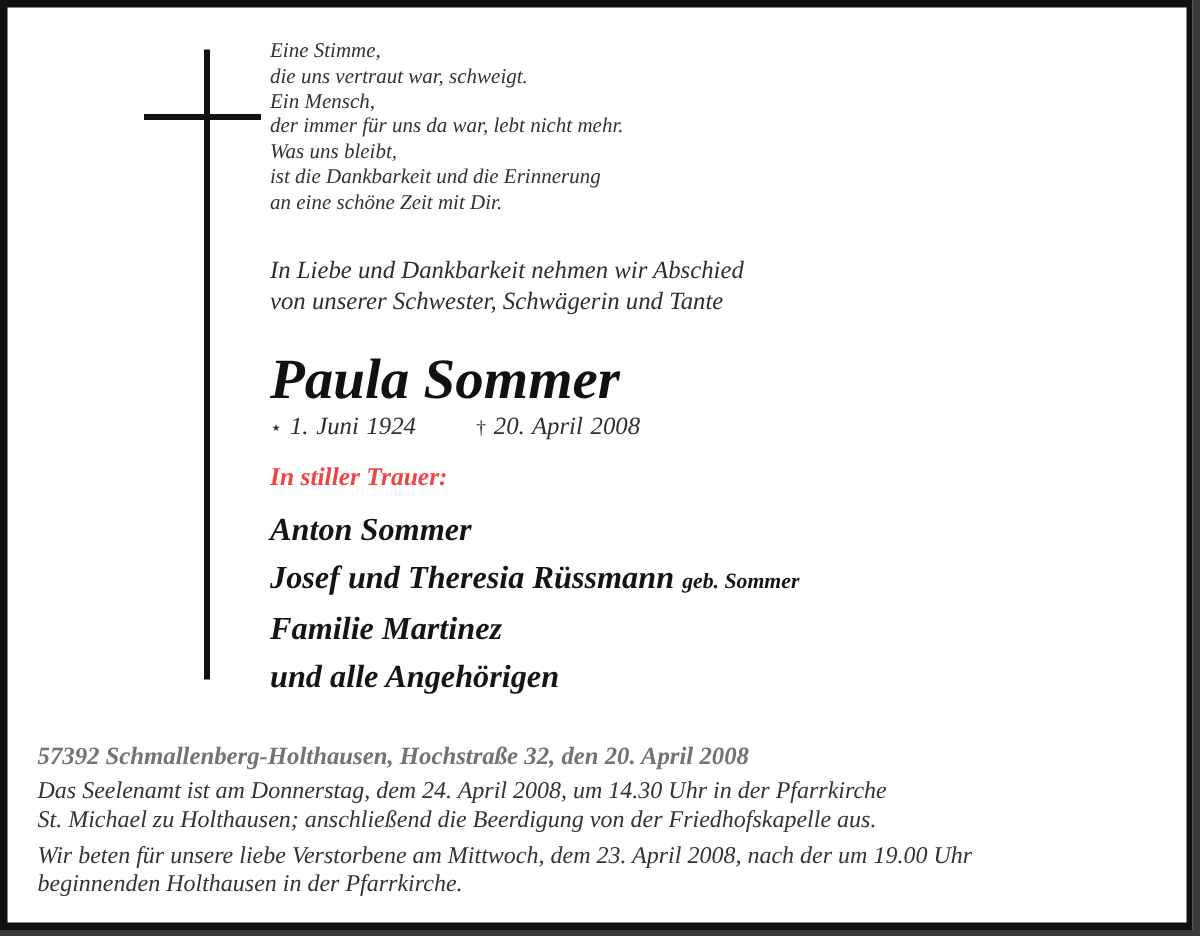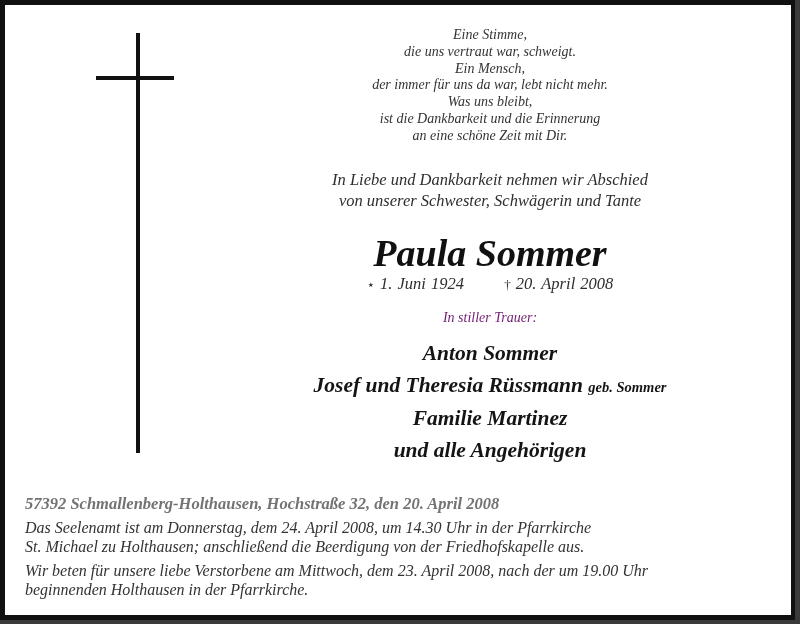--- a/index.html
+++ b/index.html
@@ -38,21 +38,20 @@
       left: 91px;
       top: 71px;
       width: 78px;
       height: 4px;
       background: #111;
     }
     .center-col {
       position: absolute;
       left: 175px;
       width: 620px;
-      text-align: center;
       font-style: italic;
     }
     .poem {
       top: 22px;
       font-size: 14px;
       line-height: 16.8px;
       color: #333;
     }
     .farewell {
       top: 164px;
@@ -77,23 +76,24 @@
     .life-dates .sym {
       font-style: normal;
       font-size: 13px;
     }
     .life-dates .gap {
       display: inline-block;
       width: 30px;
     }
     .mourning-label {
       top: 302px;
-      font-size: 14px;
+      font-size: 17px;
       line-height: 22px;
-      color: #701a75;
+      color: #ef4444;
+      font-weight: bold;
     }
     .mourners {
       top: 333px;
       font-size: 21.5px;
       line-height: 31.5px;
       font-weight: bold;
       color: #141414;
     }
     .mourners .nee {
       font-size: 14.5px;

